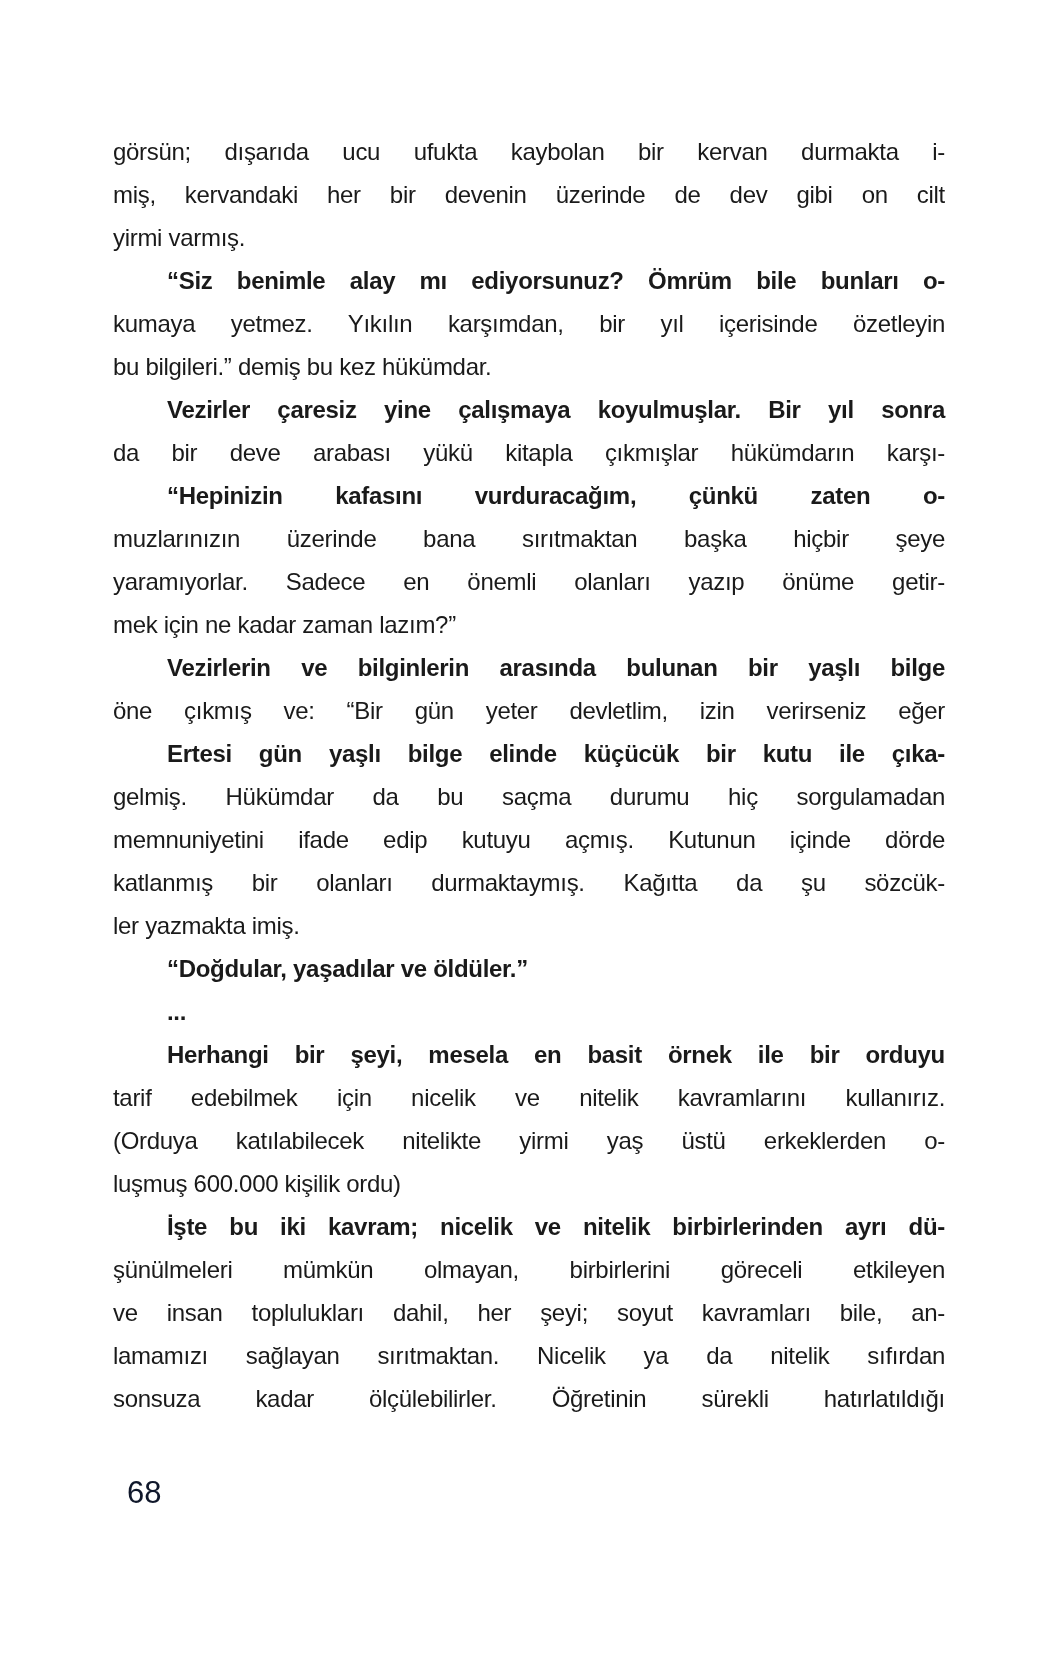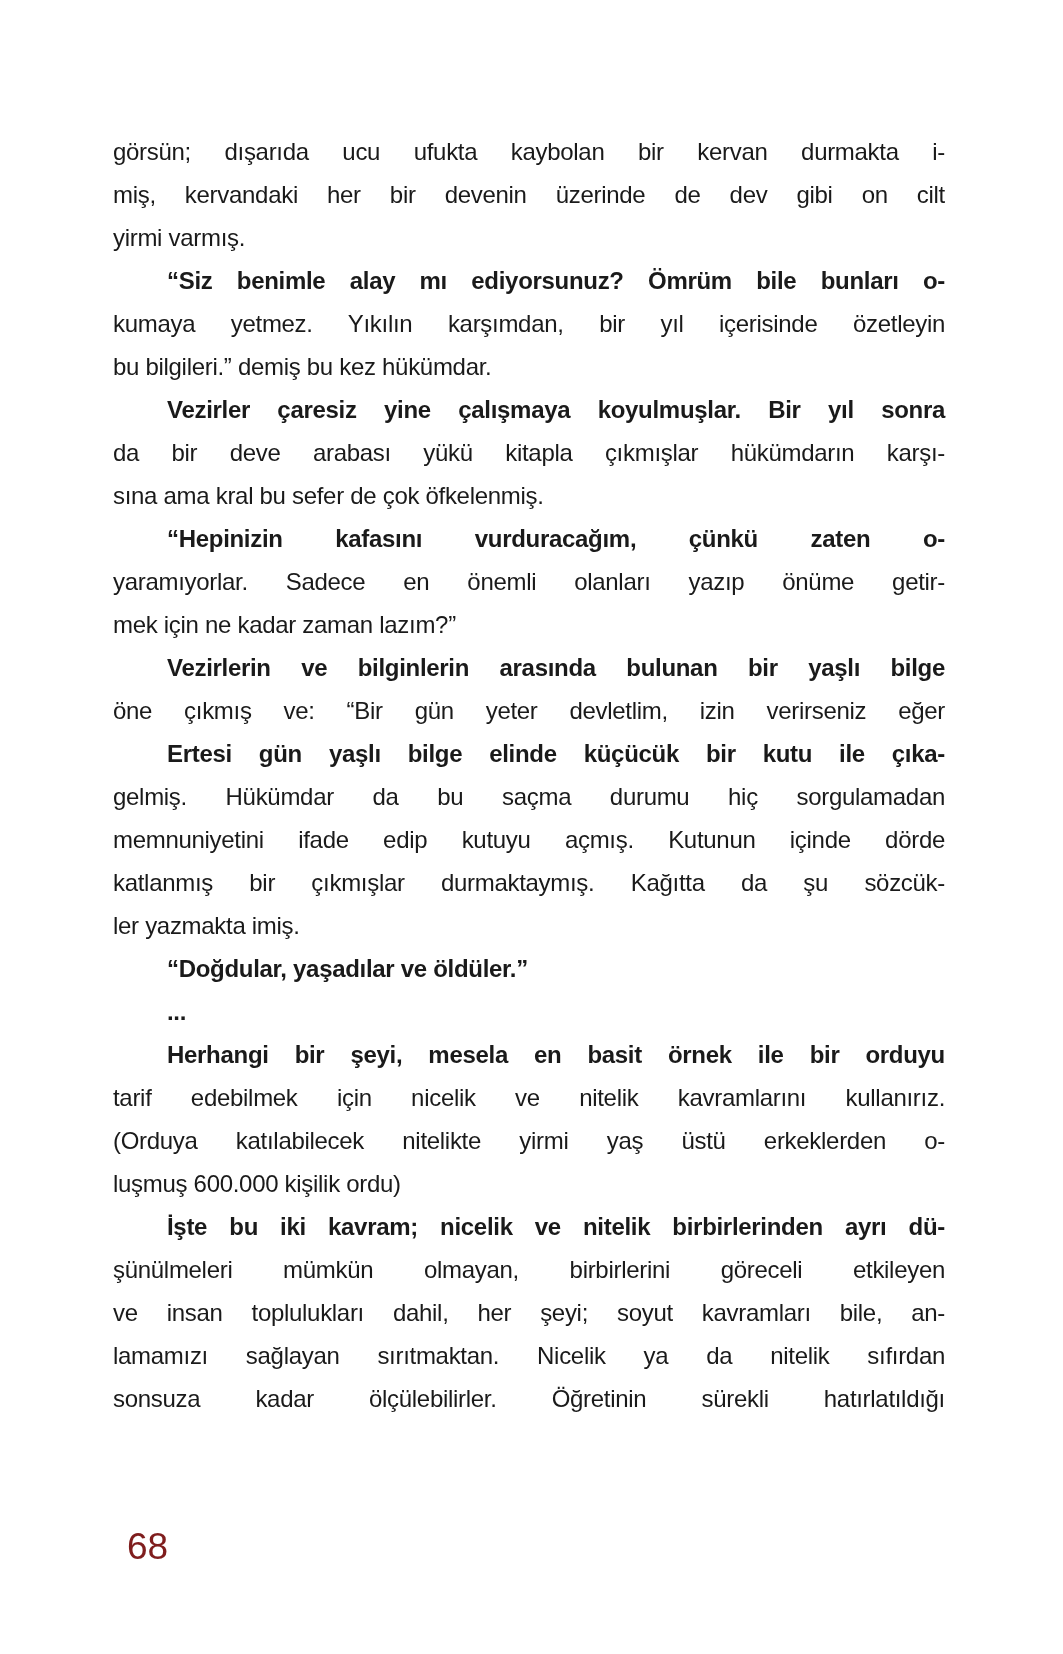--- a/index.html
+++ b/index.html
@@ -30,60 +30,60 @@
   .line {
     text-align: justify;
     text-justify: inter-word;
     text-align-last: left;
   }
   .line.j { text-align-last: justify; }
   .line.ind { padding-left: 54px; font-weight: bold; }
   .page-number {
     position: absolute;
     left: 127px;
-    top: 1525px;
-    font-size: 37px;
+    top: 1471px;
+    font-size: 31px;
     line-height: 43px;
-    color: #7f1d1d;
+    color: #0f172a;
   }
 </style>
 </head>
 <body style="background: rgb(255, 255, 255);">
 
 <div class="page">
   <div class="text-block" id="text-block" style="color: rgb(26, 26, 26);">
       <div class="paragraph">
         <div class="line j">görsün; dışarıda ucu ufukta kaybolan bir kervan durmakta i-</div>
         <div class="line j">miş, kervandaki her bir devenin üzerinde de dev gibi on cilt</div>
         <div class="line">yirmi varmış.</div>
       </div>
       <div class="paragraph">
         <div class="line j ind">“Siz benimle alay mı ediyorsunuz? Ömrüm bile bunları o-</div>
         <div class="line j">kumaya yetmez. Yıkılın karşımdan, bir yıl içerisinde özetleyin</div>
         <div class="line">bu bilgileri.” demiş bu kez hükümdar.</div>
       </div>
       <div class="paragraph">
         <div class="line j ind">Vezirler çaresiz yine çalışmaya koyulmuşlar. Bir yıl sonra</div>
         <div class="line j">da bir deve arabası yükü kitapla çıkmışlar hükümdarın karşı-</div>
-        <div class="line">sına ama kral bu sefer de çok öfkelenmiş.</div>
       </div>
       <div class="paragraph">
         <div class="line j ind">“Hepinizin kafasını vurduracağım, çünkü zaten o-</div>
+        <div class="line j">muzlarınızın üzerinde bana sırıtmaktan başka hiçbir şeye</div>
         <div class="line j">yaramıyorlar. Sadece en önemli olanları yazıp önüme getir-</div>
         <div class="line">mek için ne kadar zaman lazım?”</div>
       </div>
       <div class="paragraph">
         <div class="line j ind">Vezirlerin ve bilginlerin arasında bulunan bir yaşlı bilge</div>
         <div class="line j">öne çıkmış ve: “Bir gün yeter devletlim, izin verirseniz eğer</div>
       </div>
       <div class="paragraph">
         <div class="line j ind">Ertesi gün yaşlı bilge elinde küçücük bir kutu ile çıka-</div>
         <div class="line j">gelmiş. Hükümdar da bu saçma durumu hiç sorgulamadan</div>
         <div class="line j">memnuniyetini ifade edip kutuyu açmış. Kutunun içinde dörde</div>
-        <div class="line j">katlanmış bir çıkmışlar durmaktaymış. Kağıtta da şu sözcük-</div>
+        <div class="line j">katlanmış bir olanları durmaktaymış. Kağıtta da şu sözcük-</div>
         <div class="line">ler yazmakta imiş.</div>
       </div>
       <div class="paragraph">
         <div class="line ind">“Doğdular, yaşadılar ve öldüler.”</div>
       </div>
       <div class="paragraph">
         <div class="line ind">...</div>
       </div>
       <div class="paragraph">
         <div class="line j ind">Herhangi bir şeyi, mesela en basit örnek ile bir orduyu</div>

